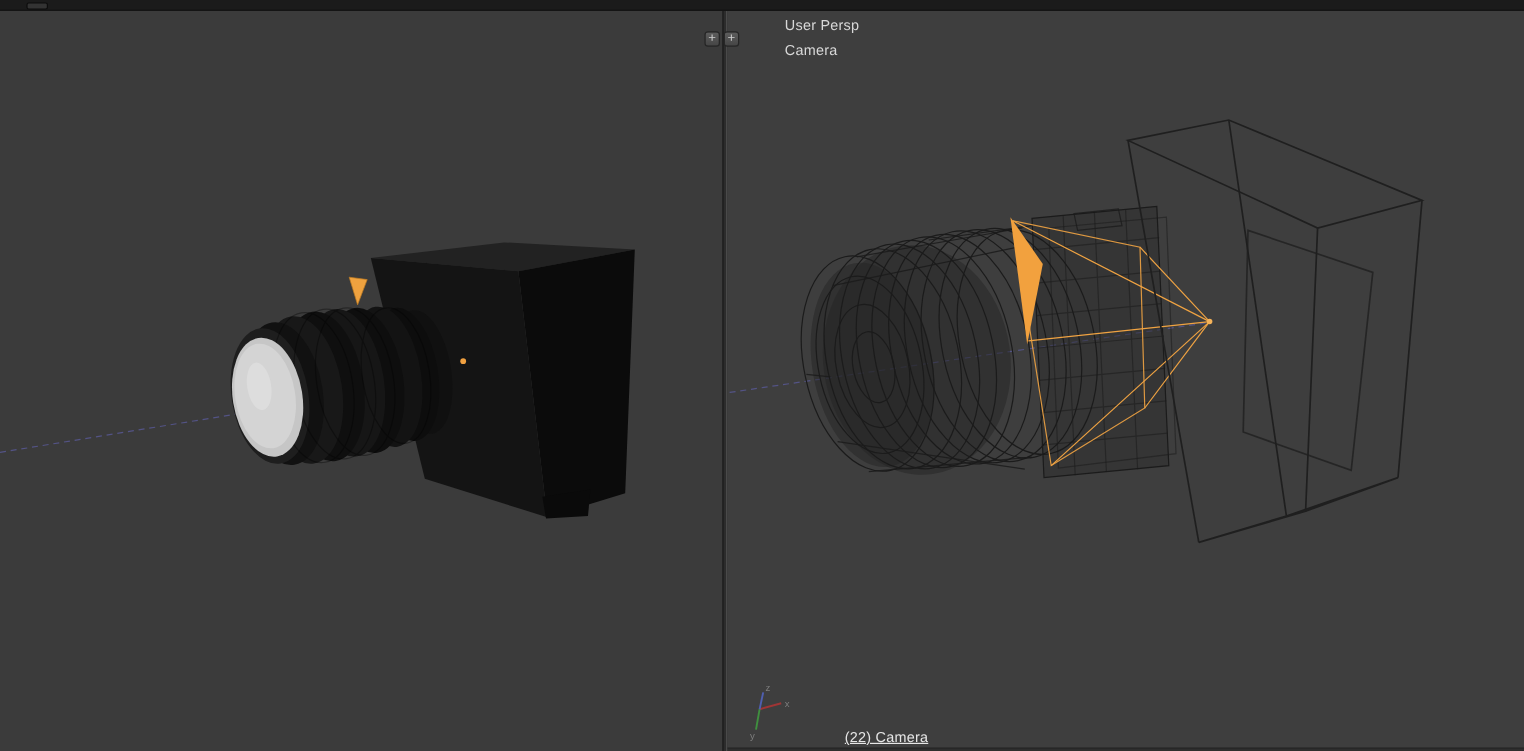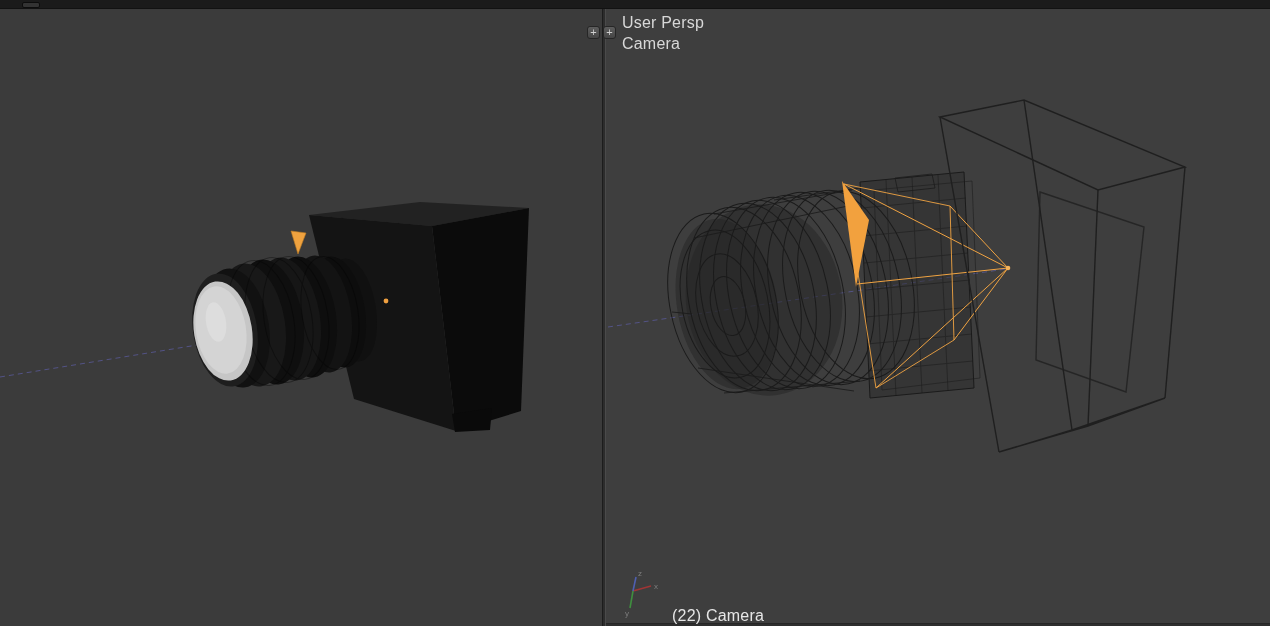--- a/index.html
+++ b/index.html
@@ -39,26 +39,26 @@
     background:linear-gradient(#5d5d5d,#454545);
     border:1px solid #262626; border-radius:3px;
     color:#cfcfcf; font-size:11px; line-height:11px; text-align:center;
     cursor:pointer; user-select:none;
   }
   .expand-btn.l { left:587px; }
   .expand-btn.r { left:603px; }
 
   
   .vp-label {
-    position:absolute; z-index:25; color:#d8d8d8; font-size:16px;
-    letter-spacing:0.2px; white-space:nowrap; pointer-events:none;
+    position:absolute; z-index:25; color:#d8d8d8; font-size:12px;
+    letter-spacing:0.2px; white-space:nowrap; pointer-events:none;margin-left:32px;
   }
   .lbl-view   { left:622px; top:14px; }
   .lbl-units  { left:622px; top:35px; }
-  .lbl-object { left:672px; top:607px; color:#e6e6e6; }
+  .lbl-object { left:672px; top:607px; color:#e6e6e6;text-decoration:underline; }
 
   .bottombar-right {
     position:absolute; left:606px; right:0; bottom:0; height:3px;
     background:#2e2e2e; border-top:1px solid #262626; z-index:15;
   }
 </style>
 </head>
 <body>
 
 <div class="stage">

